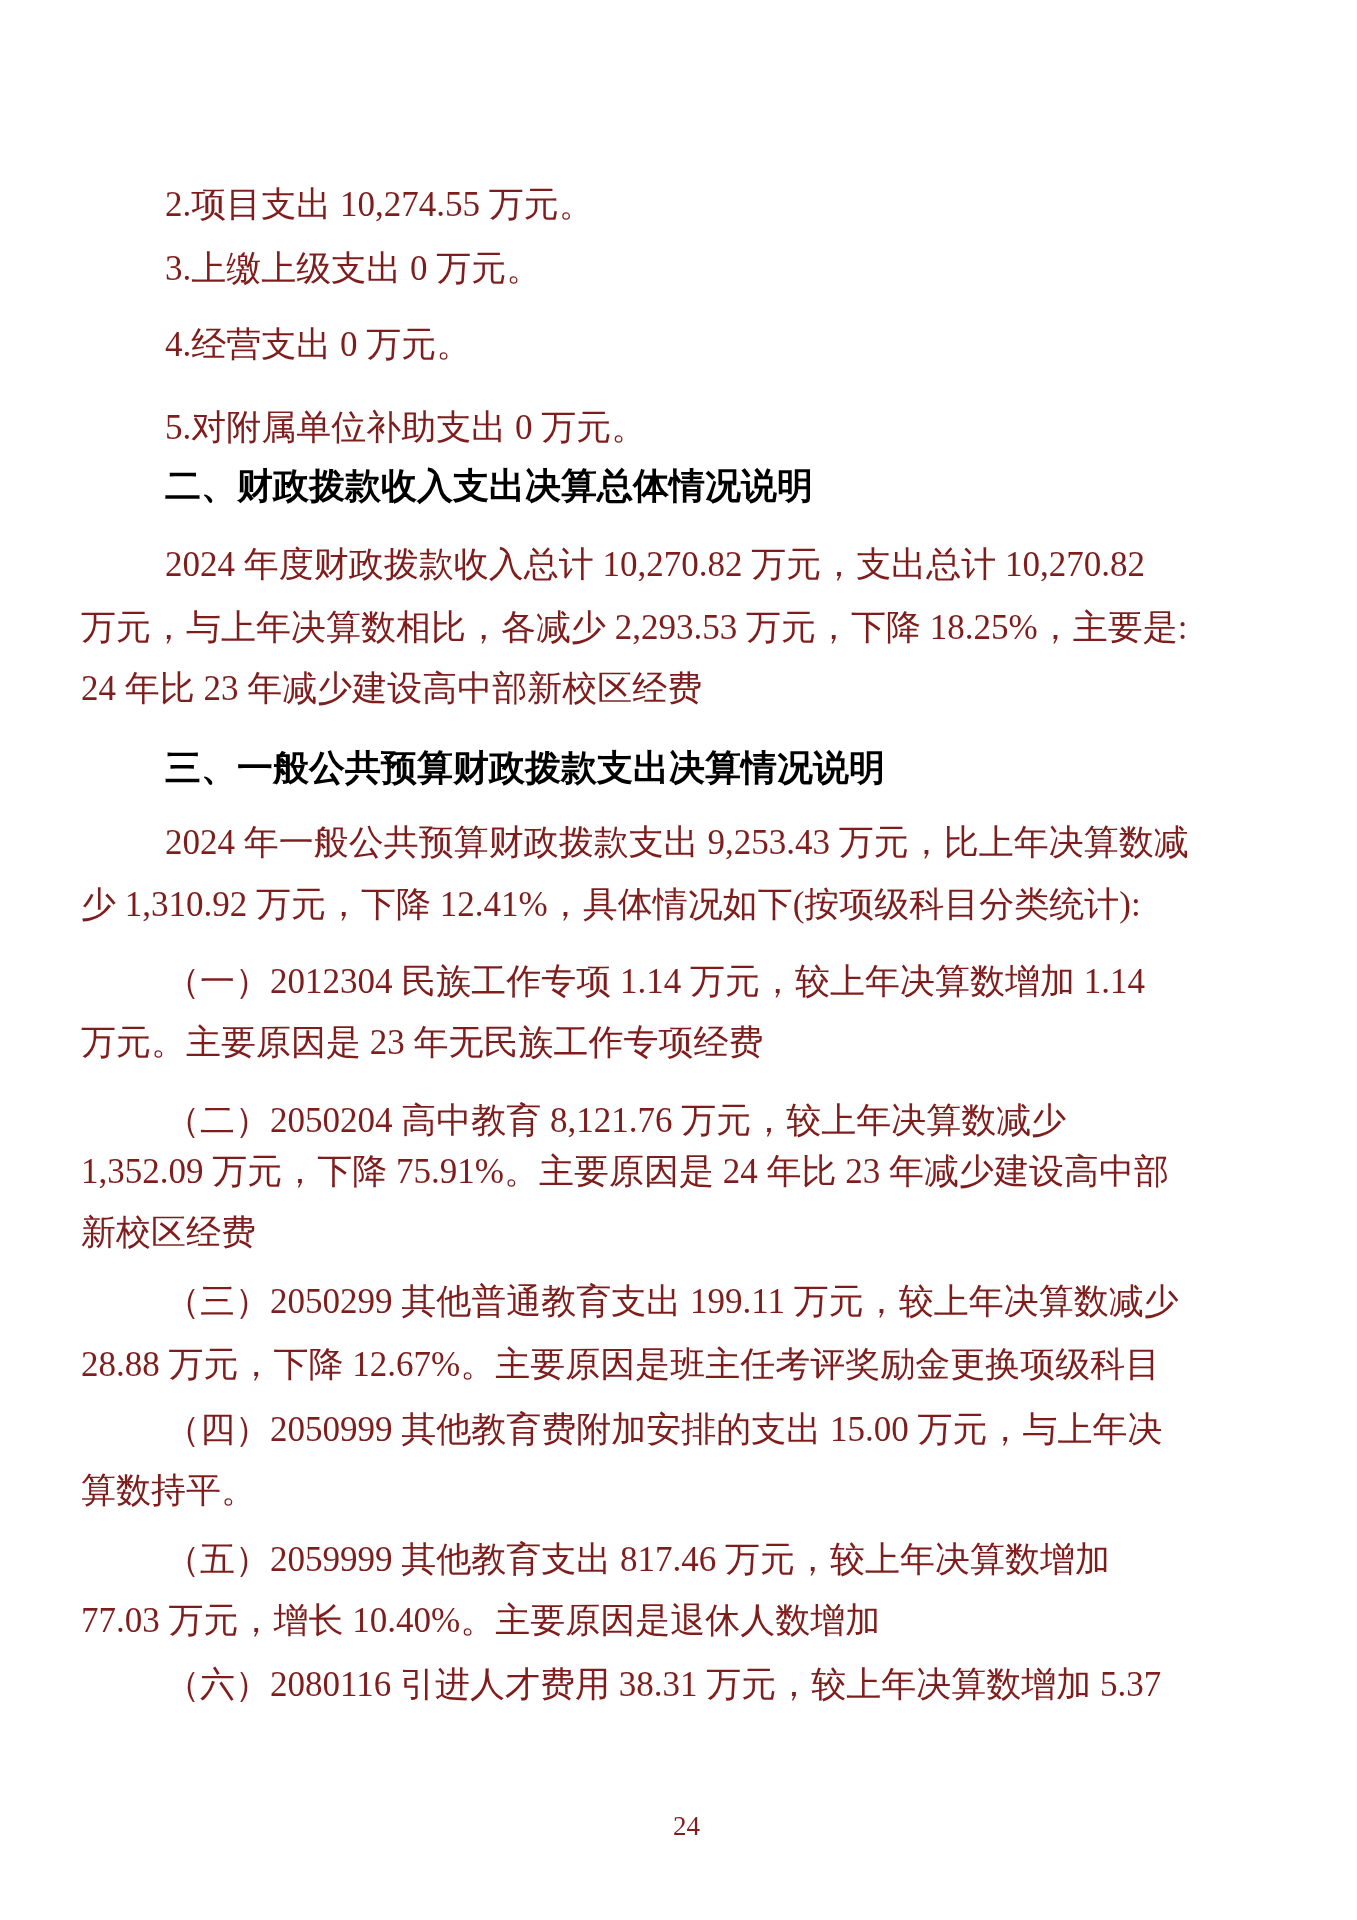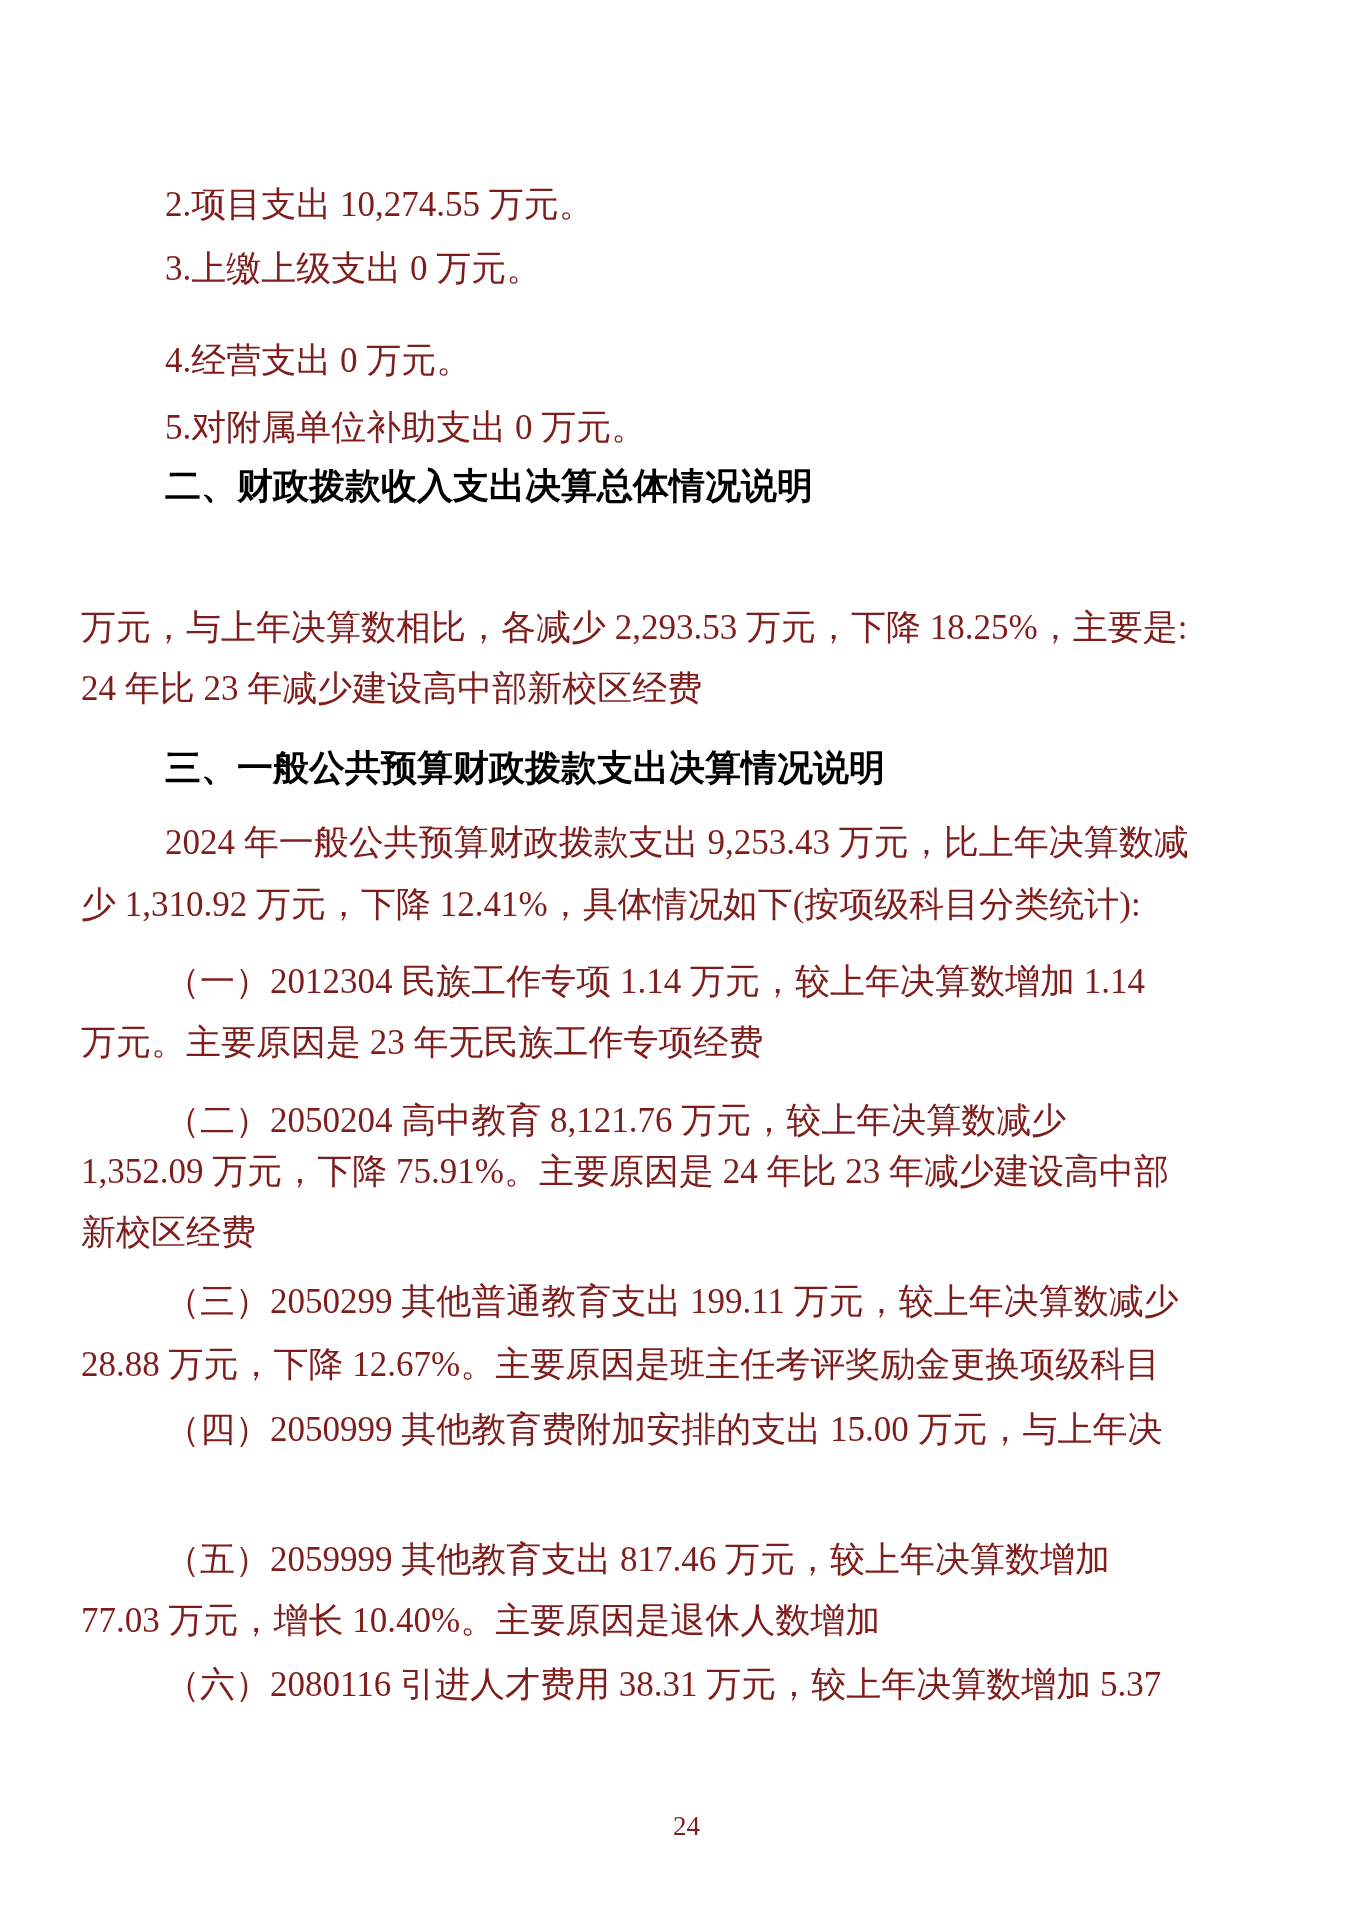--- a/index.html
+++ b/index.html
@@ -45,44 +45,46 @@
     color: #7f1d1d;
   }
 </style>
 </head>
 <body>
 
 <div class="page">
 
   <div class="line indent" style="top:180px">2.项目支出 10,274.55 万元。</div>
   <div class="line indent" style="top:244px">3.上缴上级支出 0 万元。</div>
-  <div class="line indent" style="top:336px">4.经营支出 0 万元。</div>
+  <div class="line indent" style="top:320px">4.经营支出 0 万元。</div>
   <div class="line indent" style="top:403px">5.对附属单位补助支出 0 万元。</div>
 
   <div class="line indent heading" style="top:461px">二、财政拨款收入支出决算总体情况说明</div>
 
+  <div class="line indent" style="top:540px">2024 年度财政拨款收入总计 10,270.82 万元，支出总计 10,270.82</div>
   <div class="line" style="top:603px">万元，与上年决算数相比，各减少 2,293.53 万元，下降 18.25%，主要是:</div>
   <div class="line" style="top:664px">24 年比 23 年减少建设高中部新校区经费</div>
 
   <div class="line indent heading" style="top:743px">三、一般公共预算财政拨款支出决算情况说明</div>
 
   <div class="line indent" style="top:818px">2024 年一般公共预算财政拨款支出 9,253.43 万元，比上年决算数减</div>
   <div class="line" style="top:880px">少 1,310.92 万元，下降 12.41%，具体情况如下(按项级科目分类统计):</div>
 
   <div class="line indent" style="top:957px">（一）2012304 民族工作专项 1.14 万元，较上年决算数增加 1.14</div>
   <div class="line" style="top:1018px">万元。主要原因是 23 年无民族工作专项经费</div>
 
   <div class="line indent" style="top:1096px">（二）2050204 高中教育 8,121.76 万元，较上年决算数减少</div>
   <div class="line" style="top:1147px">1,352.09 万元，下降 75.91%。主要原因是 24 年比 23 年减少建设高中部</div>
   <div class="line" style="top:1208px">新校区经费</div>
 
   <div class="line indent" style="top:1277px">（三）2050299 其他普通教育支出 199.11 万元，较上年决算数减少</div>
   <div class="line" style="top:1340px">28.88 万元，下降 12.67%。主要原因是班主任考评奖励金更换项级科目</div>
 
   <div class="line indent" style="top:1405px">（四）2050999 其他教育费附加安排的支出 15.00 万元，与上年决</div>
+  <div class="line" style="top:1466px">算数持平。</div>
 
   <div class="line indent" style="top:1535px">（五）2059999 其他教育支出 817.46 万元，较上年决算数增加</div>
   <div class="line" style="top:1596px">77.03 万元，增长 10.40%。主要原因是退休人数增加</div>
 
   <div class="line indent" style="top:1660px">（六）2080116 引进人才费用 38.31 万元，较上年决算数增加 5.37</div>
 
   <div class="pagenum" style="top:1806px">24</div>
 
 </div>
 

